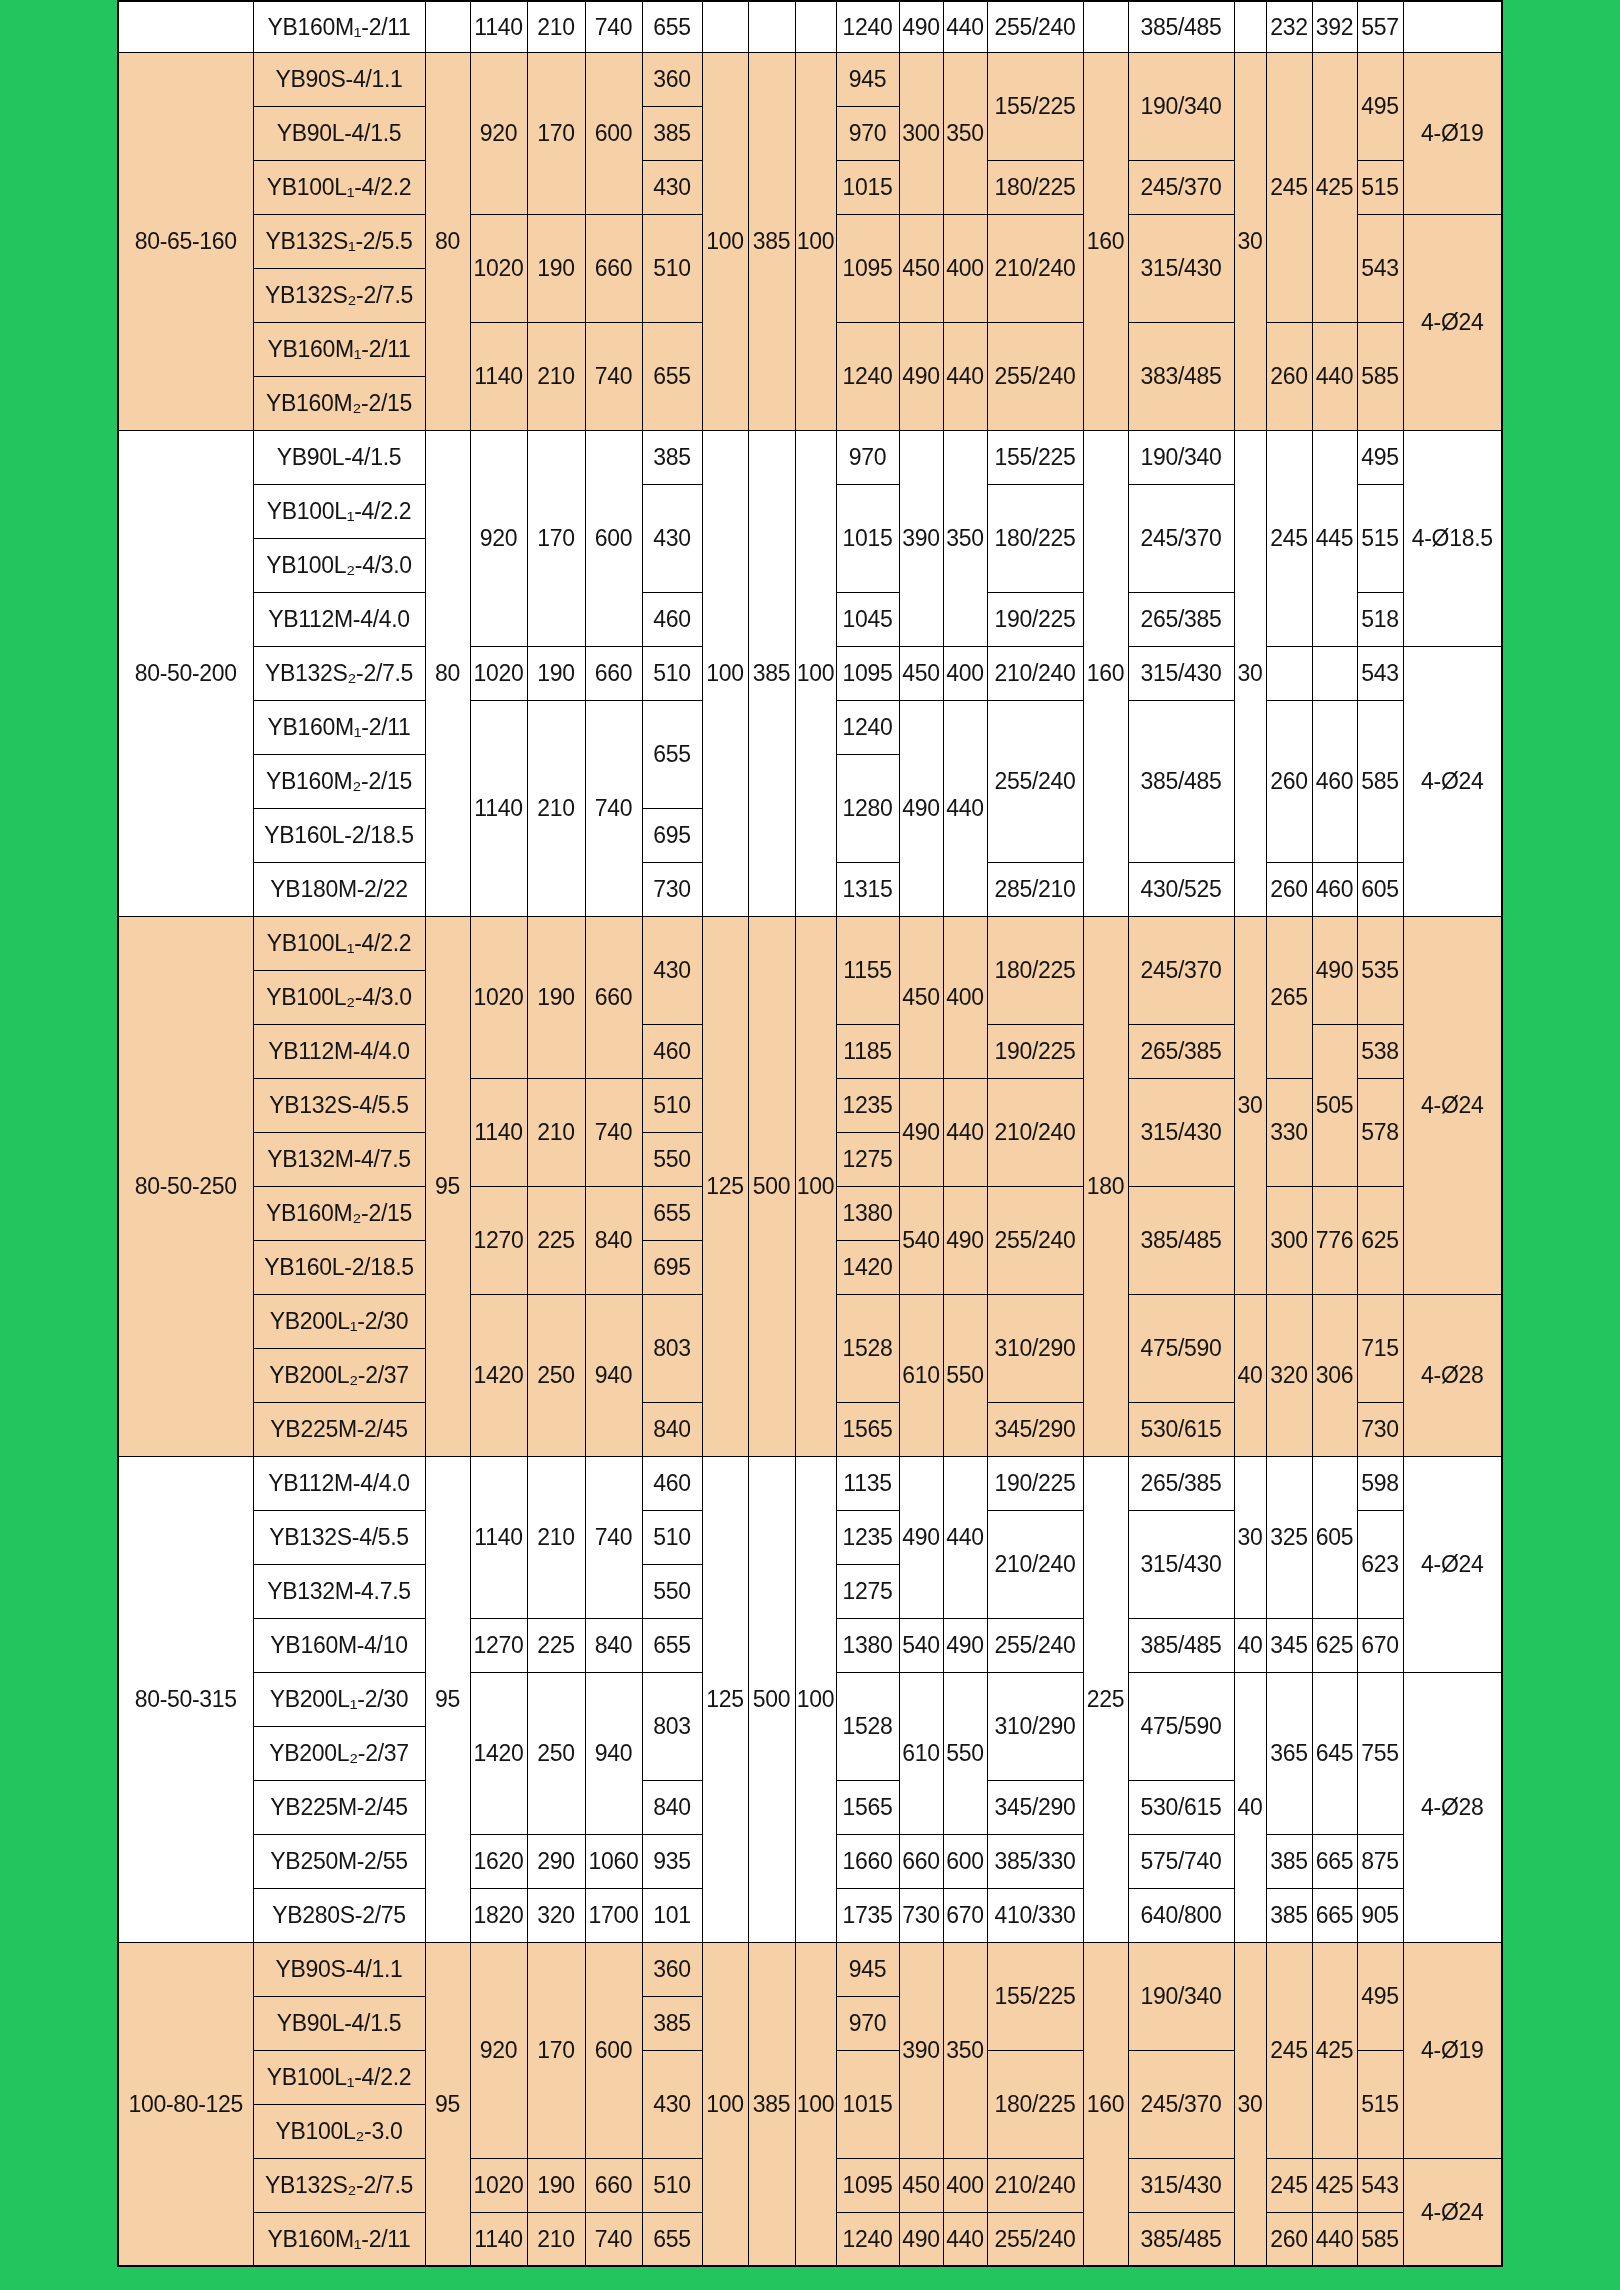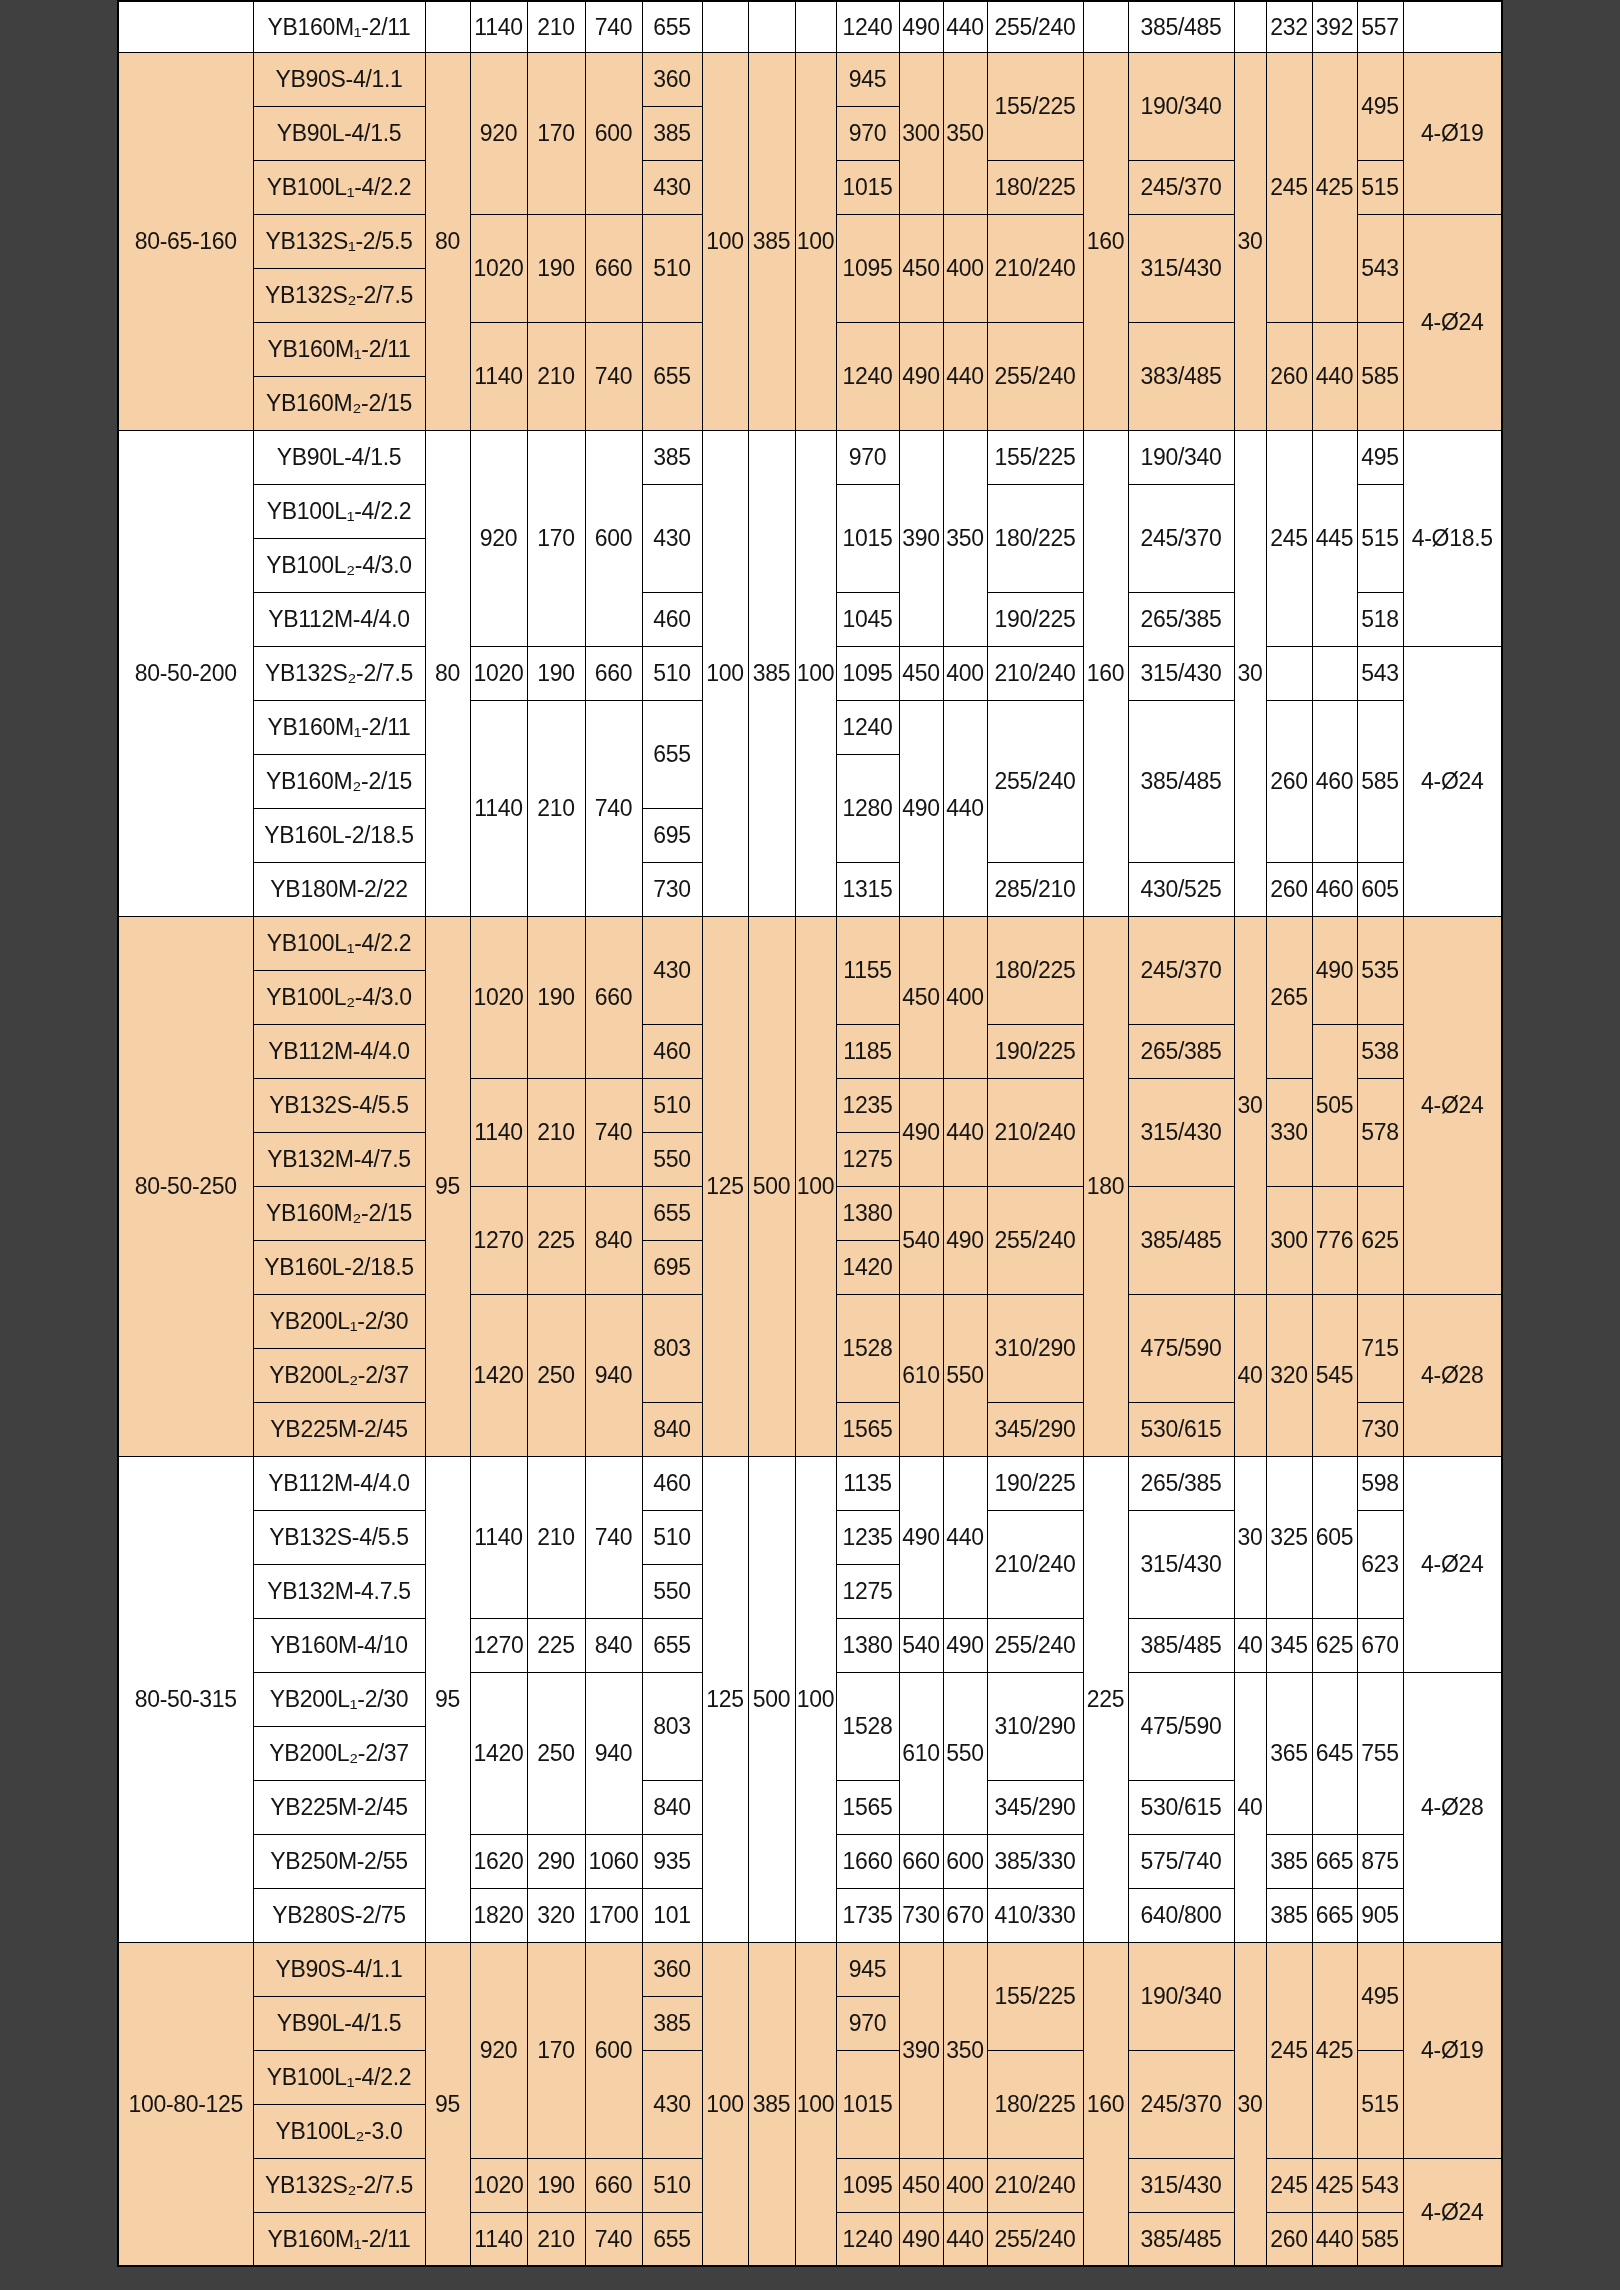--- a/index.html
+++ b/index.html
@@ -5,21 +5,21 @@
   html, body {
     margin: 0;
     padding: 0;
     background: #ffffff;
     font-family: "Liberation Sans", "DejaVu Sans", sans-serif;
   }
   .page {
     position: relative;
     width: 1620px;
     height: 2291px;
-    background: #404040;
+    background: #22c55e;
     overflow: hidden;
   }
   .table-wrap {
     position: absolute;
     left: 117px;
     top: 0;
   }
   table.spec {
     border-collapse: collapse;
     table-layout: fixed;
@@ -362,21 +362,21 @@
             <td rowspan="3" data-name="value-cell">250</td>
             <td rowspan="3" data-name="value-cell">940</td>
             <td rowspan="2" data-name="value-cell">803</td>
             <td rowspan="2" data-name="value-cell">1528</td>
             <td rowspan="3" data-name="value-cell">610</td>
             <td rowspan="3" data-name="value-cell">550</td>
             <td rowspan="2" data-name="value-cell">310/290</td>
             <td rowspan="2" data-name="value-cell">475/590</td>
             <td rowspan="3" data-name="value-cell">40</td>
             <td rowspan="3" data-name="value-cell">320</td>
-            <td rowspan="3" data-name="value-cell">545</td>
+            <td rowspan="3" data-name="value-cell">306</td>
             <td rowspan="2" data-name="value-cell">715</td>
             <td rowspan="3" data-name="value-cell">4-Ø28</td>
           </tr>
           <tr class="h orange" data-name="table-row">
             <td data-name="motor-model-cell">YB200L₂-2/37</td>
           </tr>
           <tr class="h orange" data-name="table-row">
             <td data-name="motor-model-cell">YB225M-2/45</td>
             <td data-name="value-cell">840</td>
             <td data-name="value-cell">1565</td>

